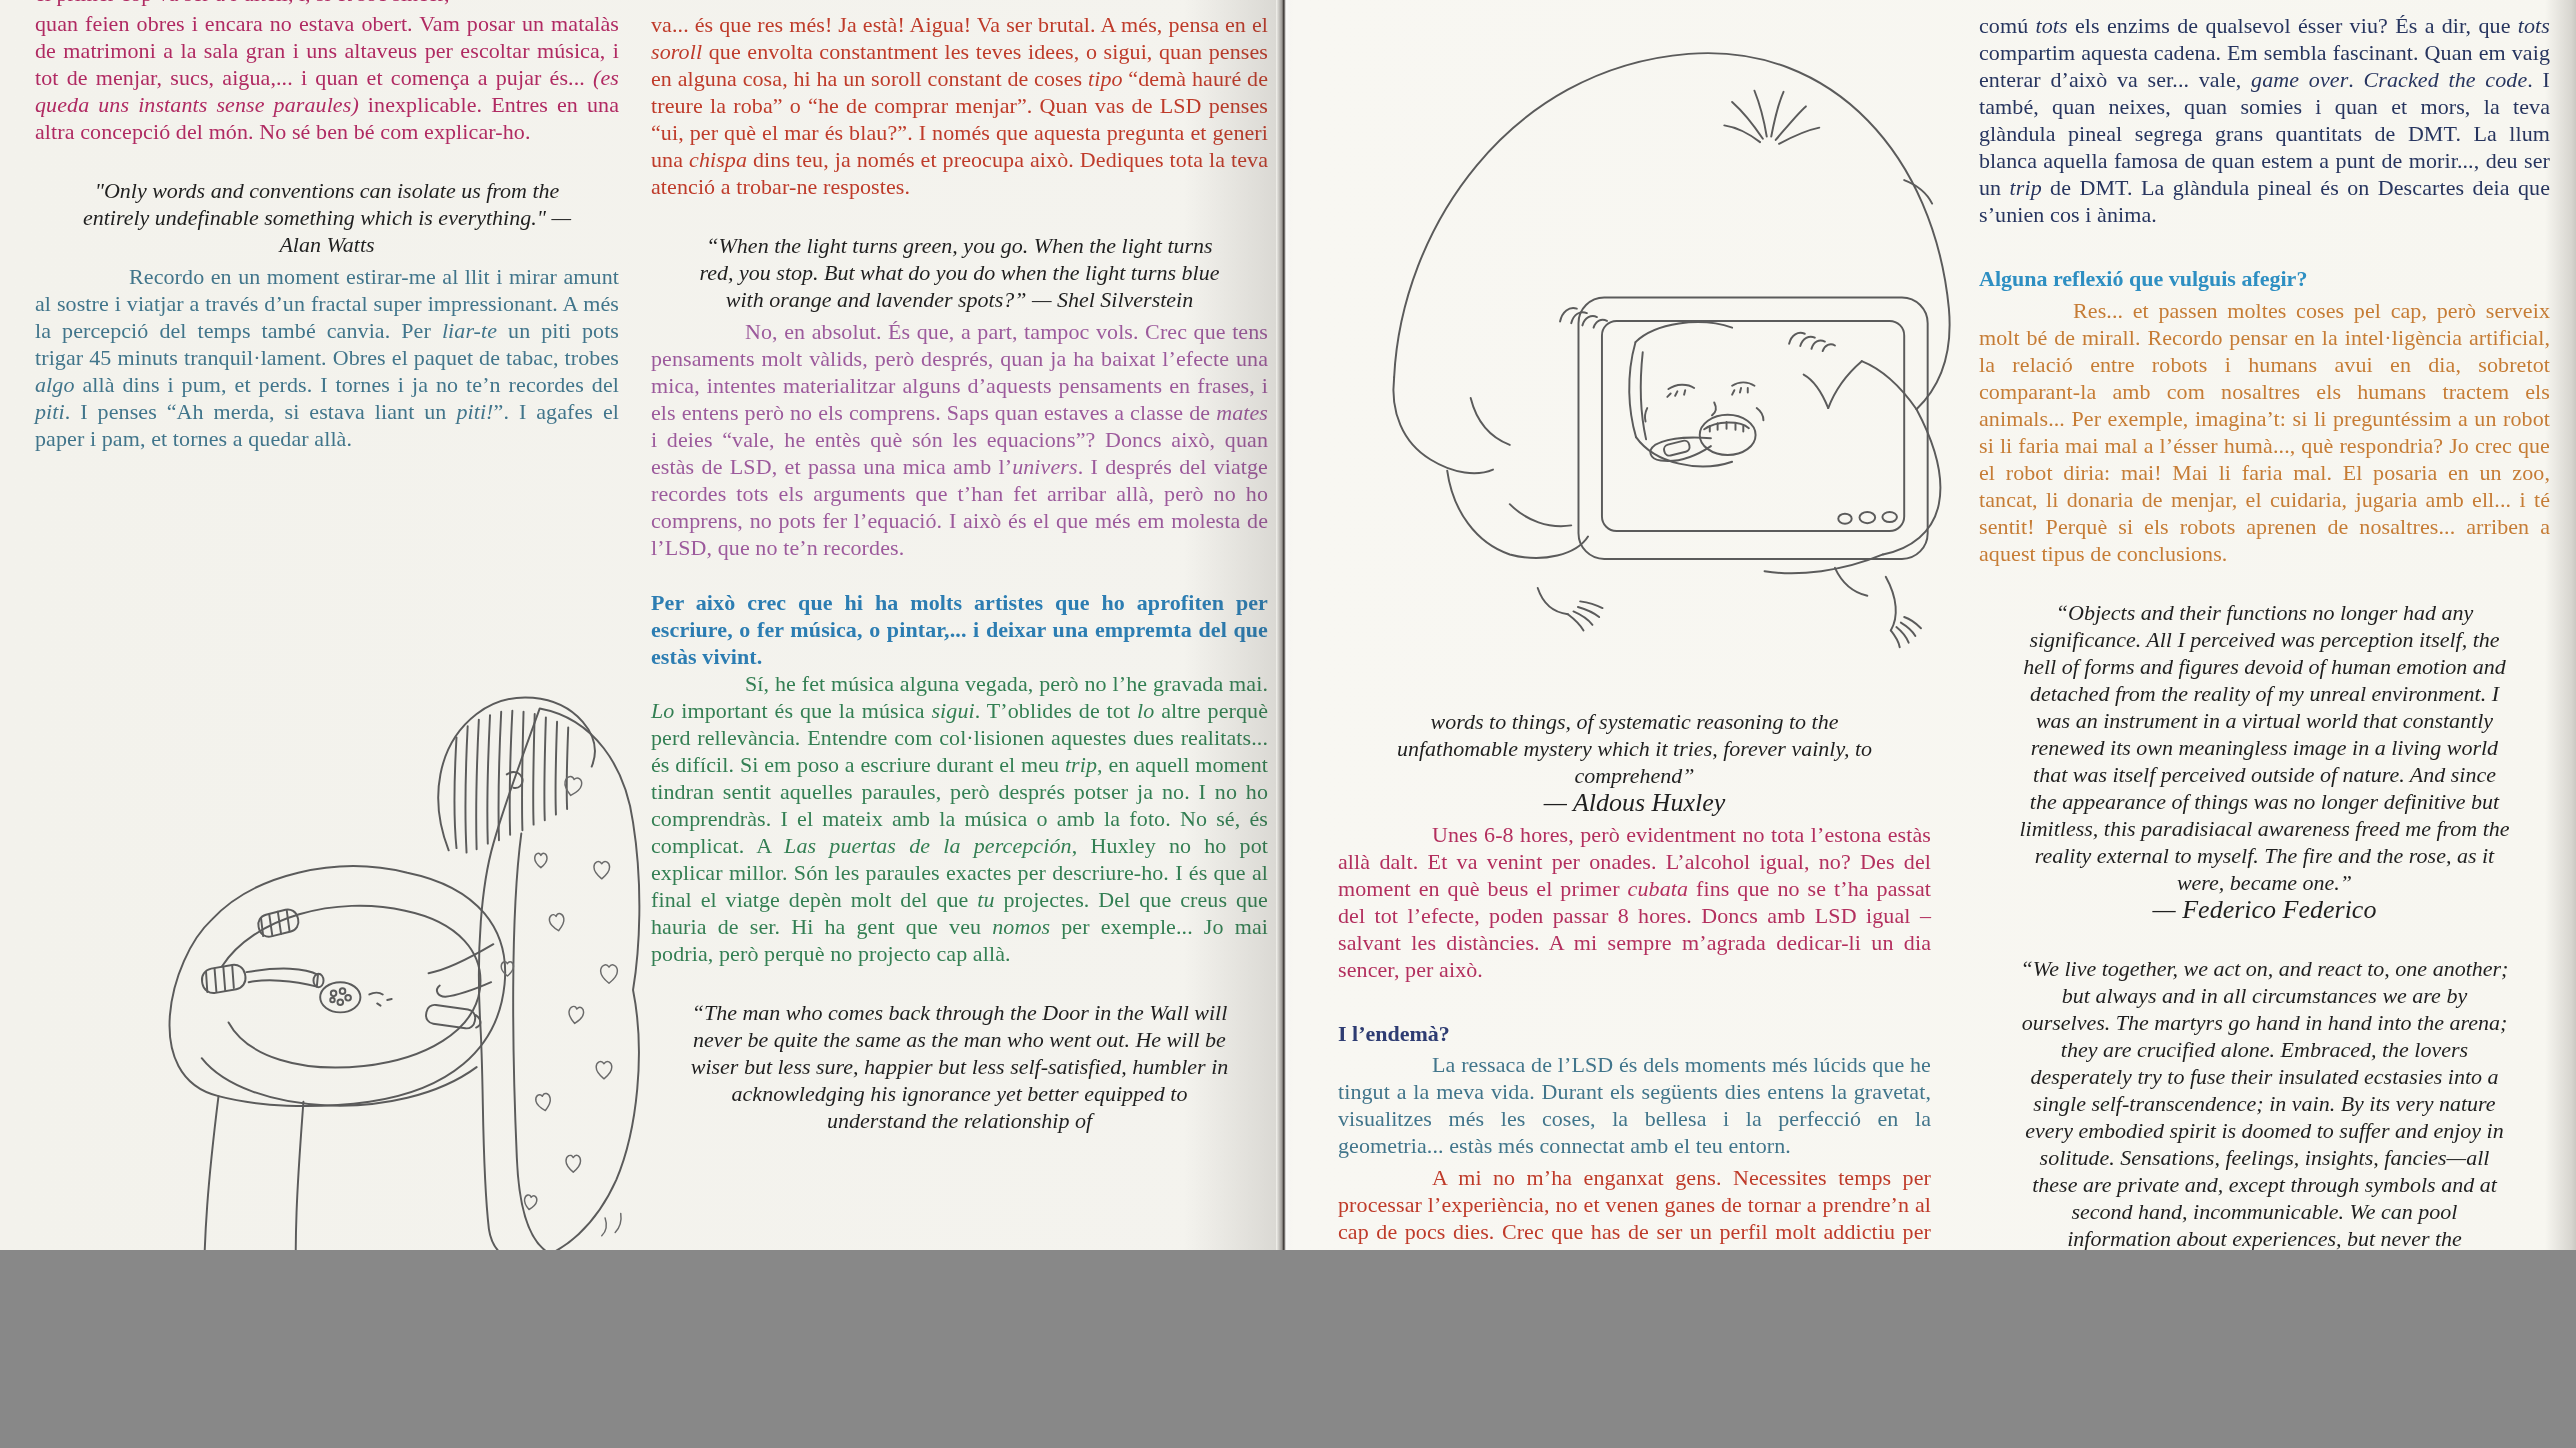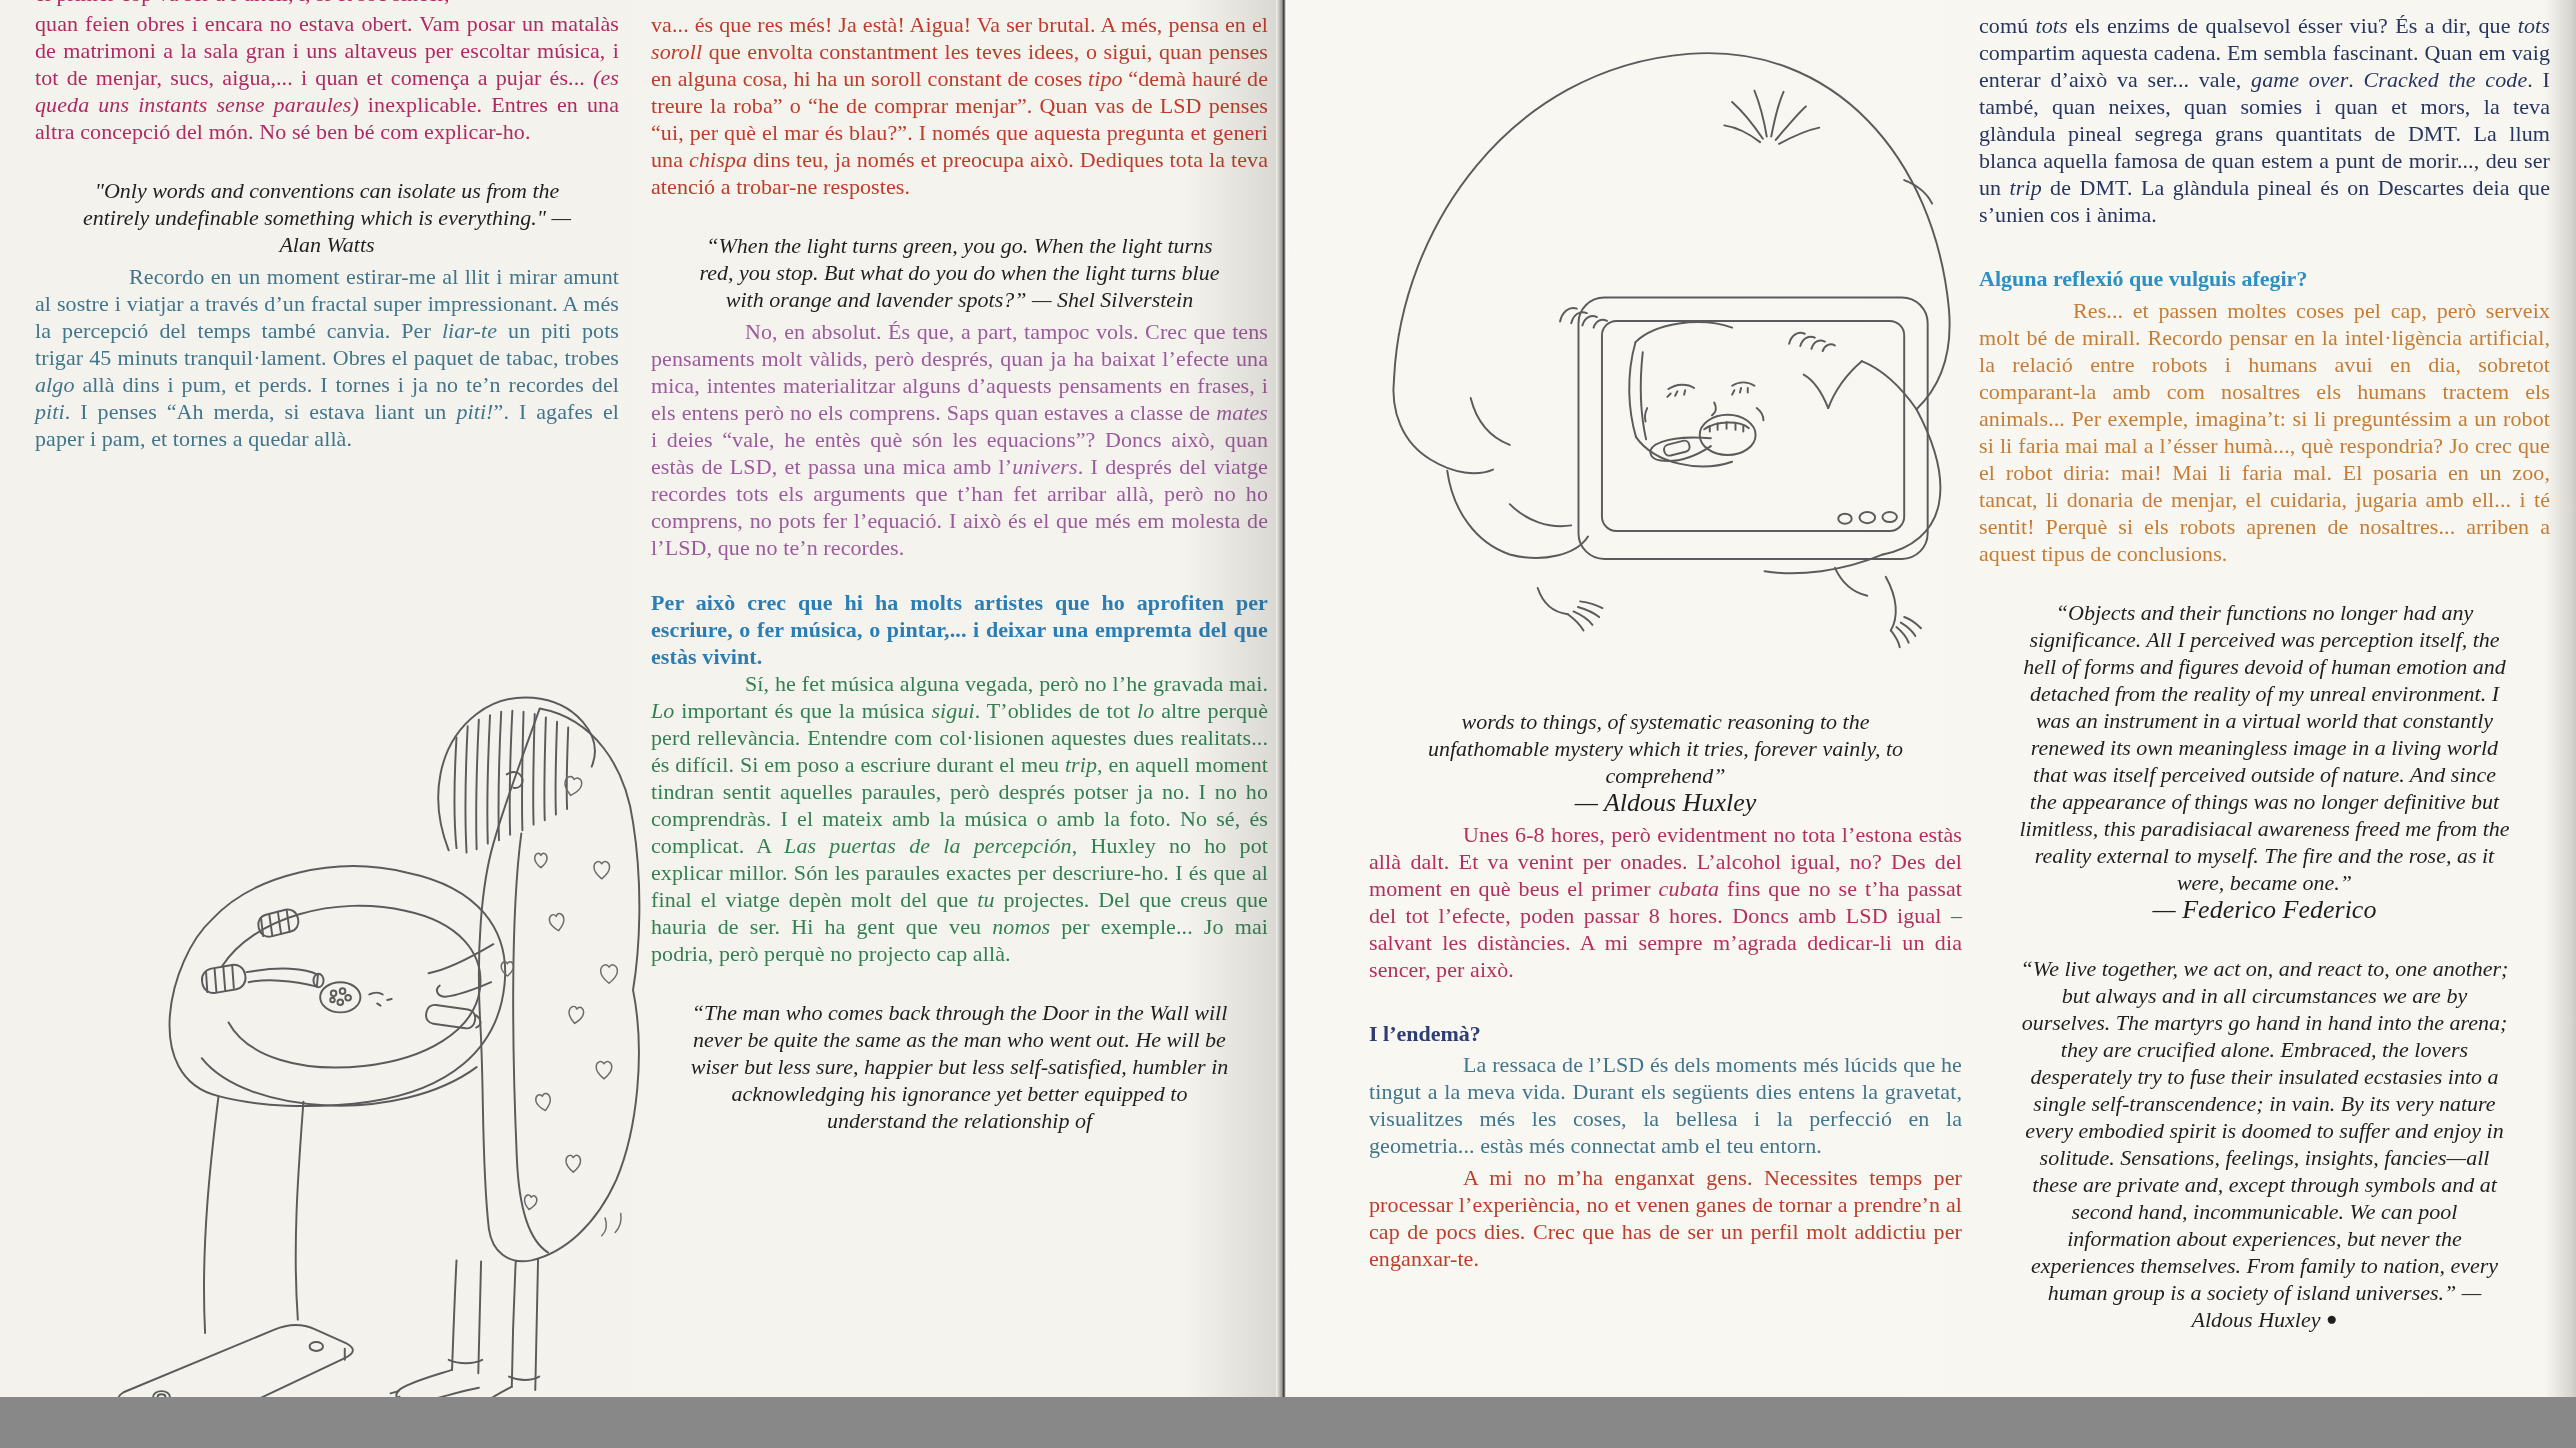--- a/index.html
+++ b/index.html
@@ -1,25 +1,25 @@
 <!DOCTYPE html>
 <html style="font-size:9px"><head>
 <meta charset="utf-8">
 <style>
   html,body{margin:0;padding:0;background:#888;}
   .sheet{
-    position:relative;width:2576px;height:1397px;overflow:hidden;
+    position:relative;width:2576px;height:1250px;overflow:hidden;
     background:linear-gradient(90deg,#f3f2ec 0%,#f4f3ee 49.8%,#f8f7f2 50.2%,#f7f6f0 100%);
     font-family:"Liberation Serif","DejaVu Serif",serif;
     color:#222;
   }
   .col{position:absolute;top:0;}
   .col-1{left:35px;width:584px;}
   .col-2{left:651px;width:617px;}
-  .col-3{left:1369px;width:593px;}
+  .col-3{left:1338px;width:593px;}
   .col-4{left:1979px;width:571px;}
   p{margin:0;}
   .para{
     font-size:22px;line-height:27px;text-align:justify;
     letter-spacing:0.1px;
   }
   .indent{text-indent:94px;}
   .cut{height:10px;overflow:hidden;}
   .cut .frag{display:block;margin-top:-20px;font-size:22px;line-height:27px;}
   .quote{

